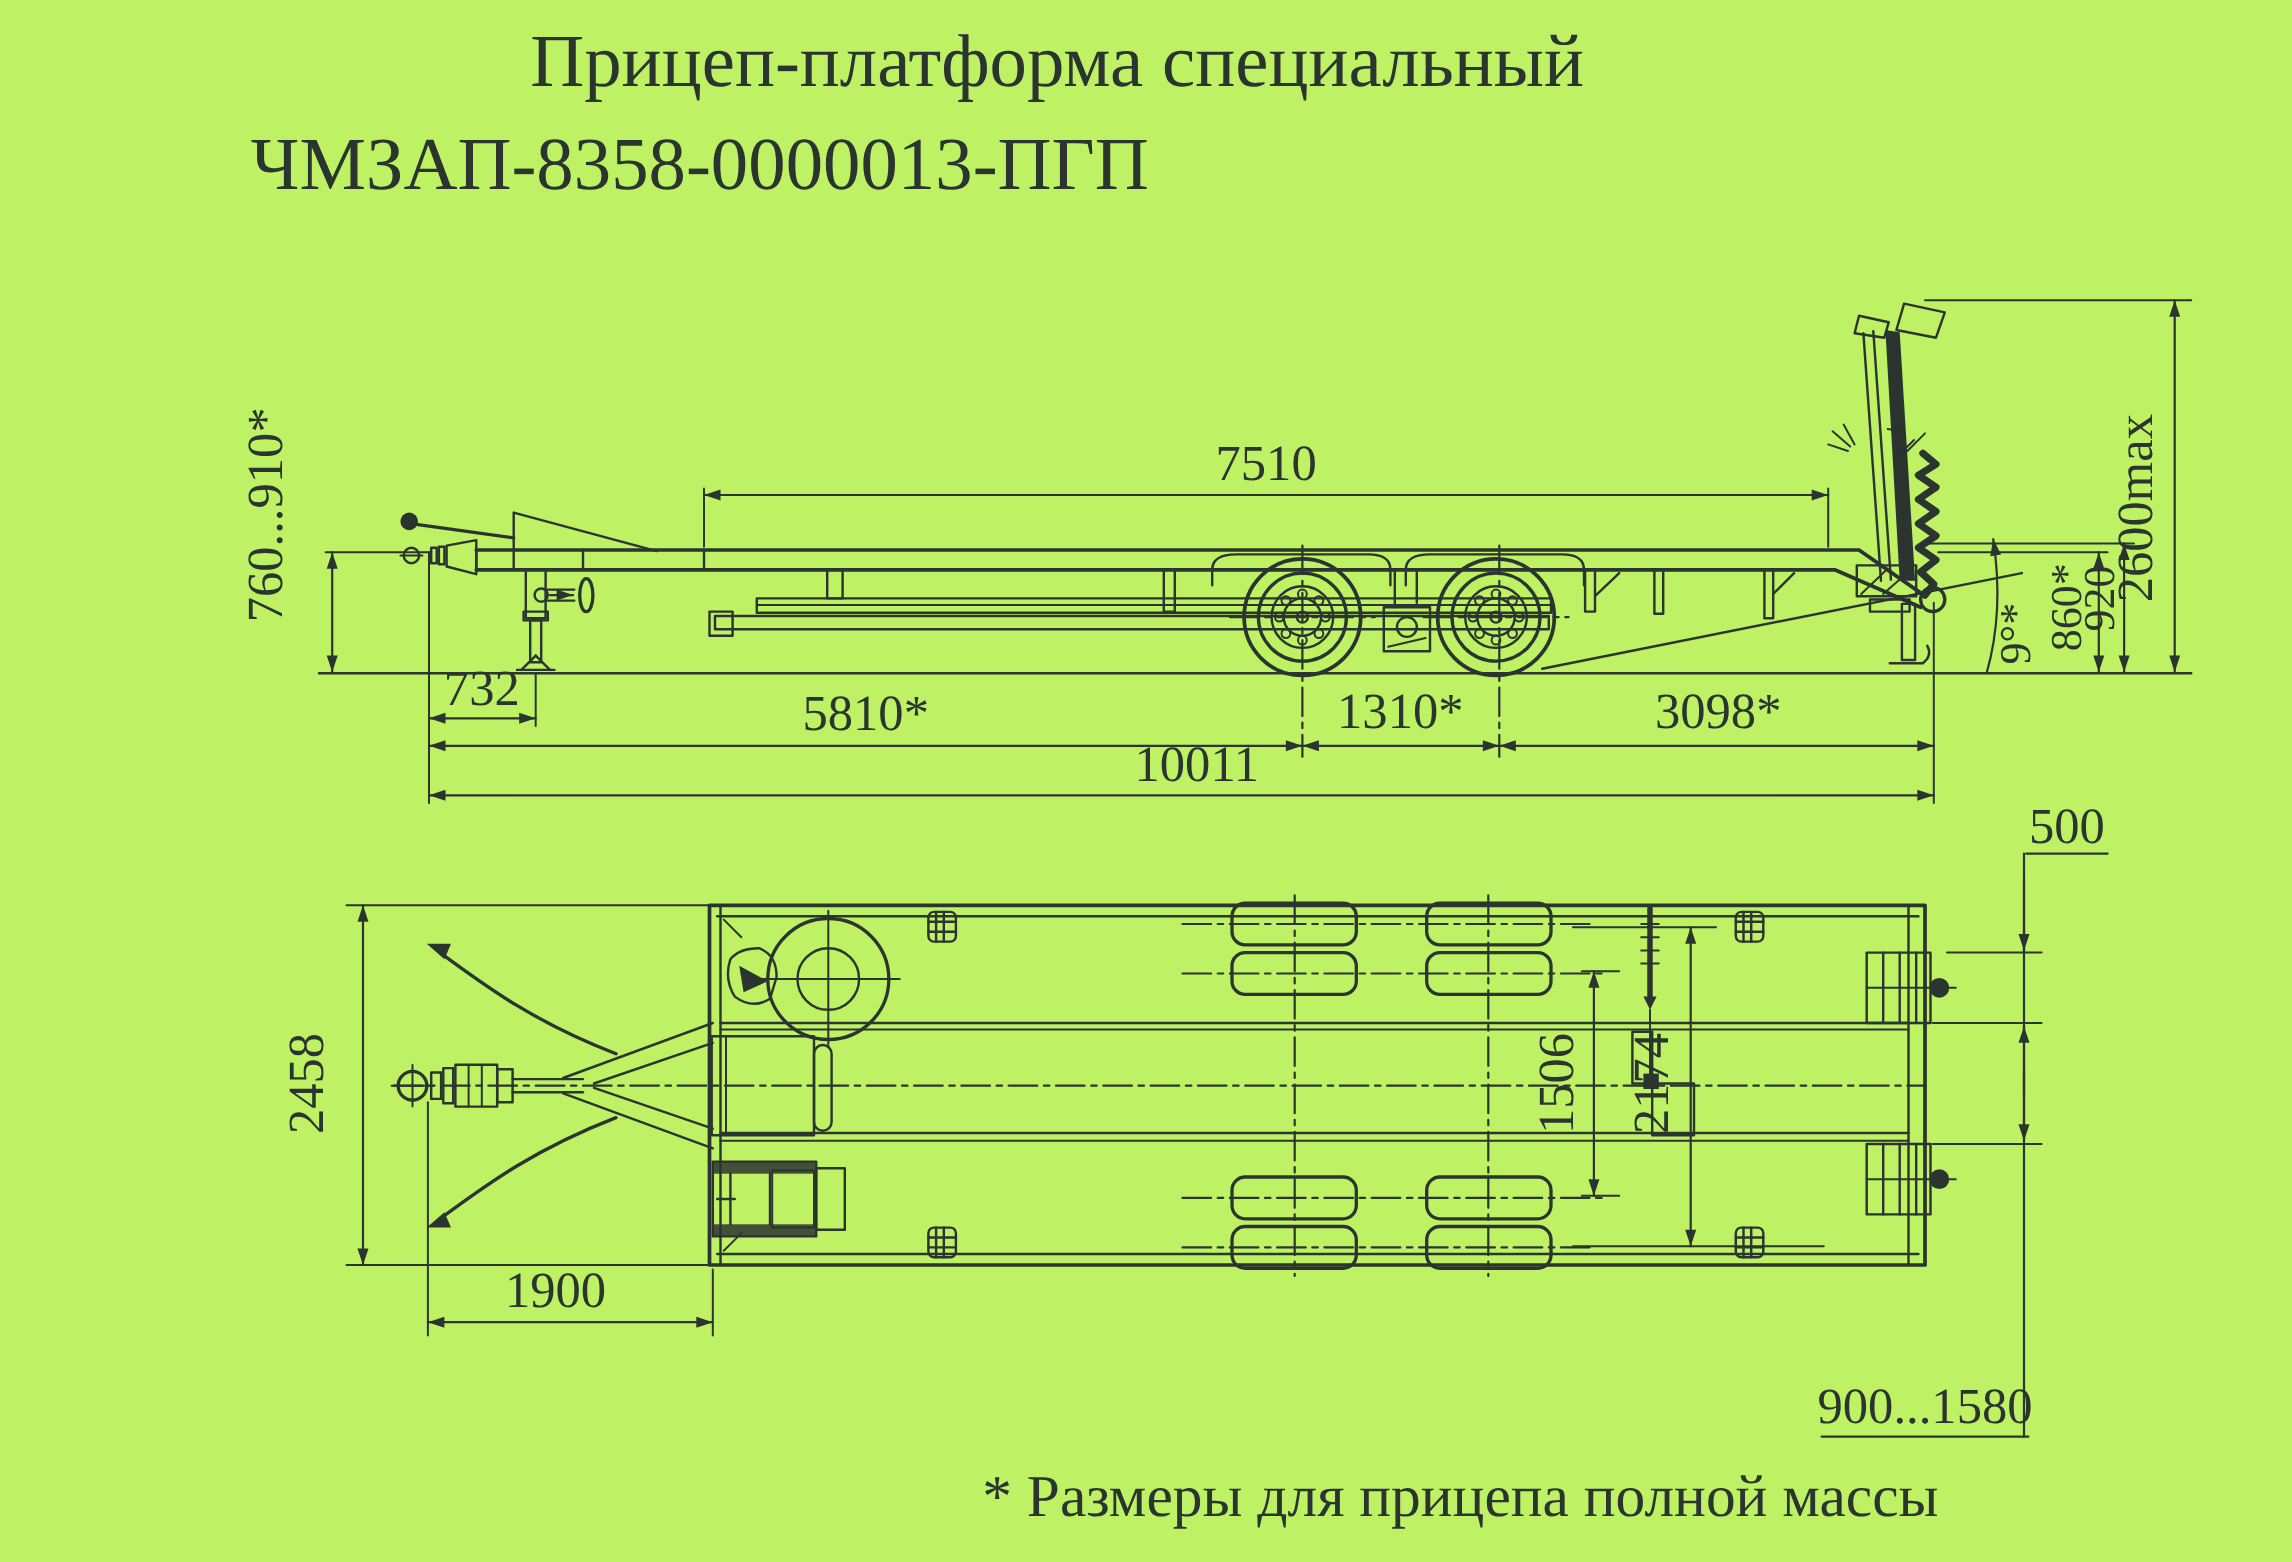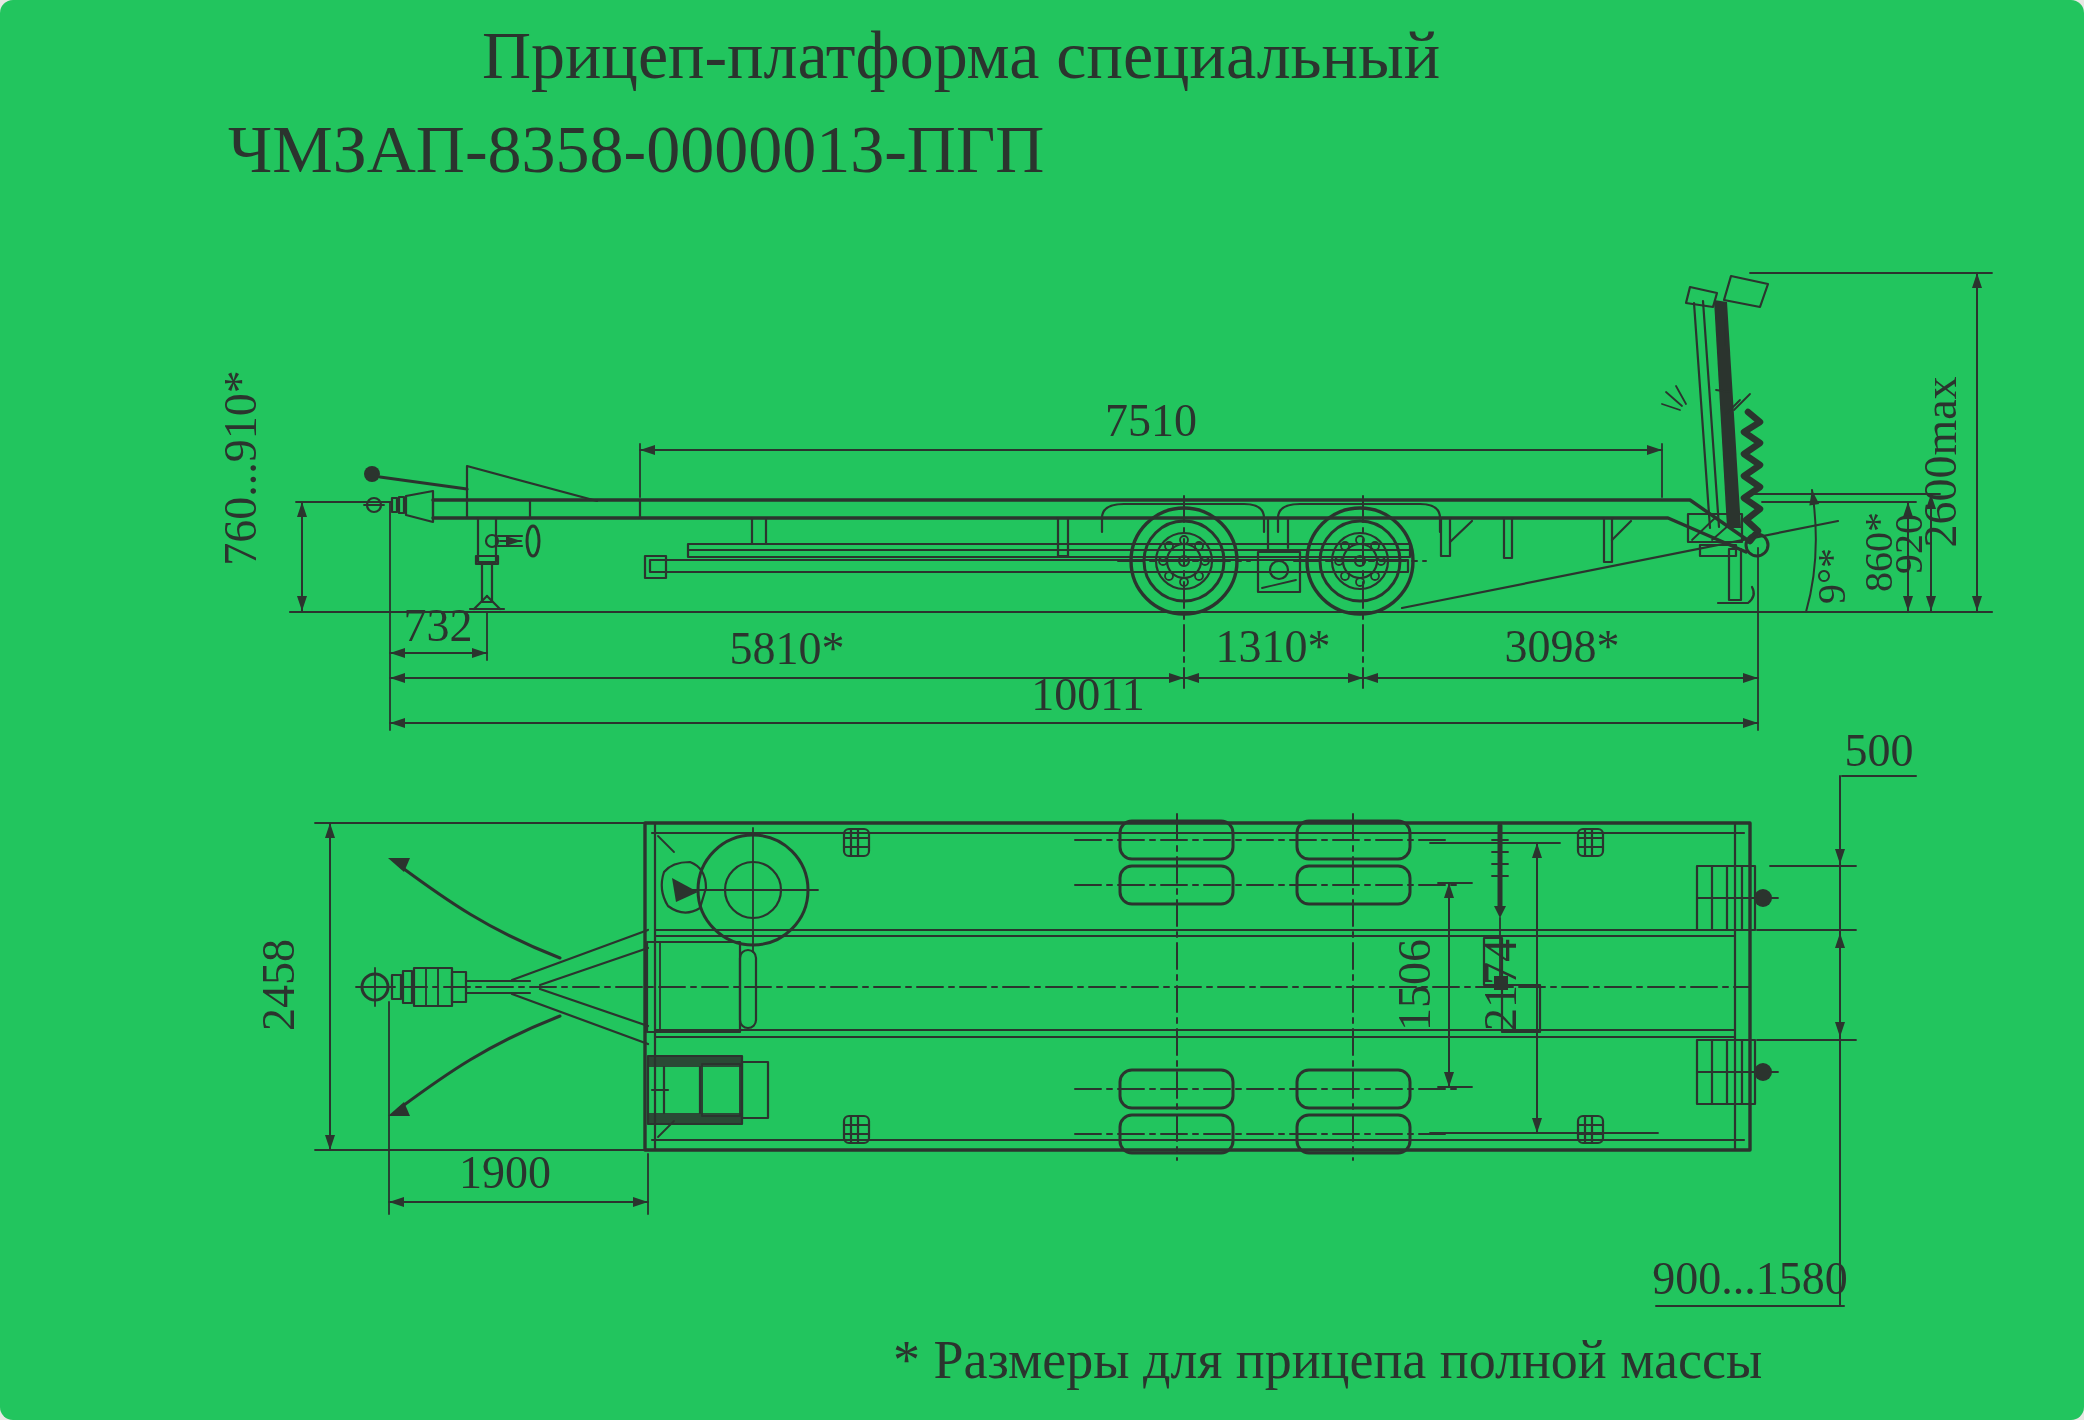--- a/index.html
+++ b/index.html
@@ -1,16 +1,16 @@
 <!DOCTYPE html>
 <html><head>
 <meta charset="utf-8">
 <style>
   html,body{margin:0;padding:0;background:#e8e8e4;}
-  .page{width:2084px;height:1420px;background:#22c55e;position:relative;overflow:hidden;border-radius:13px;}
+  .page{width:2084px;height:1420px;background:#bef264;position:relative;overflow:hidden;}
   svg{display:block}
   .ink{stroke:#2b342e;fill:none;stroke-linecap:round;stroke-linejoin:round}
   .s35{stroke-width:3.4}
   .s3{stroke-width:3}
   .s2{stroke-width:2.2}
   .dim{stroke-width:2}
   .thin{stroke-width:1.8}
   .dd{stroke-width:2;stroke-dasharray:26 6 5 6}
   .fill{fill:#2b342e;stroke:none}
   text{font-family:"Liberation Serif","DejaVu Serif",serif;fill:#2b342e;stroke:none}

